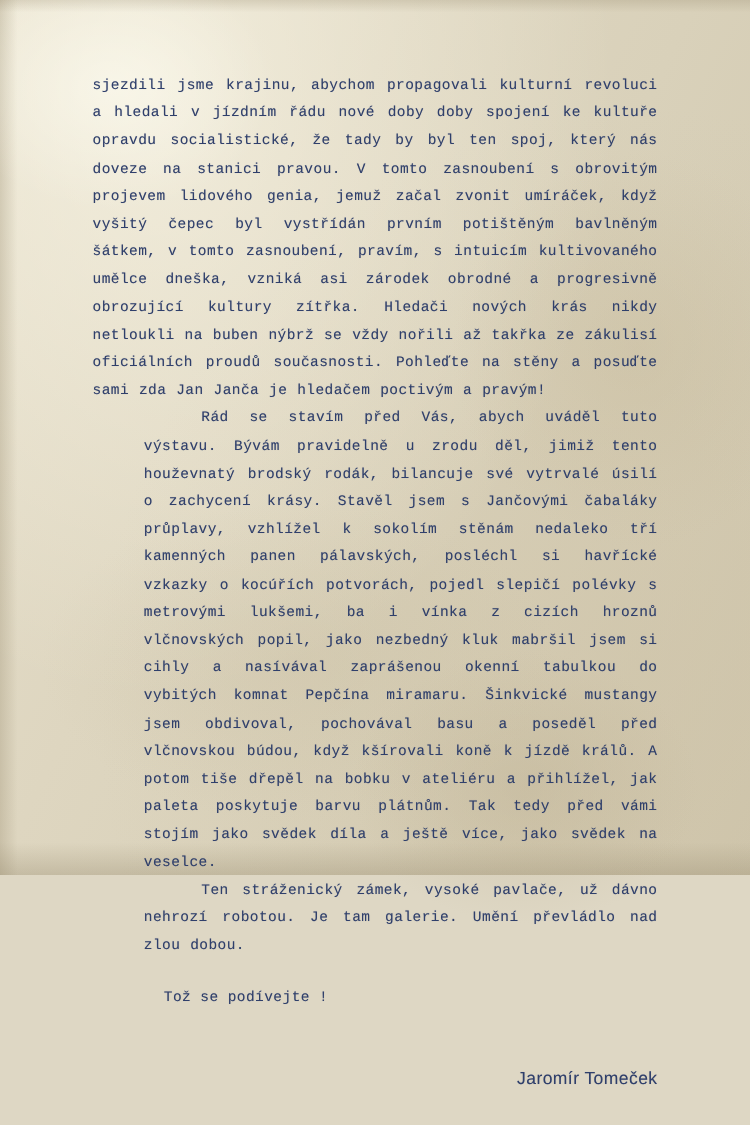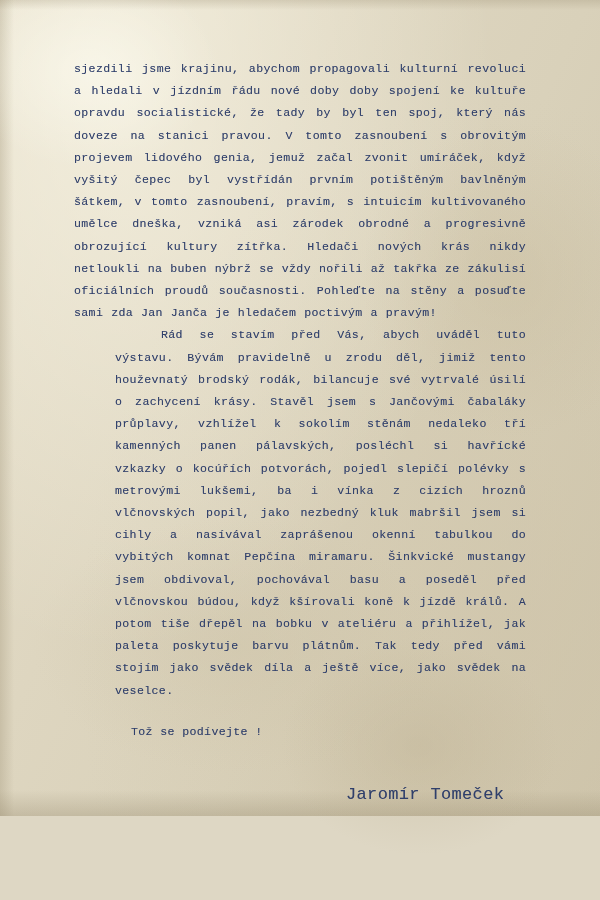--- a/index.html
+++ b/index.html
@@ -10,21 +10,21 @@
     width: 600px;
     height: 900px;
     overflow: hidden;
     background: #ded7c4;
     font-family: "Liberation Mono", monospace;
   }
 
   #page {
     position: relative;
     width: 600px;
-    height: 816px;
+    height: 700px;
     background:
       radial-gradient(ellipse at 20% 10%, rgba(255,252,238,0.55) 0%, rgba(255,252,238,0) 55%),
       radial-gradient(ellipse at 85% 80%, rgba(205,193,165,0.45) 0%, rgba(205,193,165,0) 60%),
       linear-gradient(115deg, #e6dfcb 0%, #ded6c0 35%, #d9d1ba 60%, #cfc6ad 100%);
     box-sizing: border-box;
   }
 
   
   .stain {
     position: absolute;
@@ -75,25 +75,26 @@
     text-shadow: 0 0 0.6px rgba(47,63,107,0.35);
   }
   .para + .para { margin-top: 0; }
   .indent { text-indent: 46px; margin-left: 41px; }
 
   .signature {
     margin: 0;
     padding-top: 30px;
     padding-left: 272px;
     color: #2f3f6b;
-    font-size: 17px;
+    font-size: 14px;
     line-height: 22.2px;
     letter-spacing: 0.35px;
-    font-family: Liberation Mono, monospace;
+    font-family: Liberation Sans, sans-serif;
     text-shadow: 0 0 0.6px rgba(47,63,107,0.35);
+    text-align: right;
   }
 
   .closing {
     margin: 11px;
     padding-top: 8px;
     text-indent: 46px;
     color: #2f3f6b;
     font-size: 11.6px;
     line-height: 22.2px;
     letter-spacing: 0.35px;
@@ -109,16 +110,17 @@
   <div class="edge-left"></div>
   <div class="edge-bottom"></div>
   <div class="stain s1"></div>
   <div class="stain s2"></div>
   <div class="stain s3"></div>
   <div class="stain s4"></div>
 
   <div id="typescript">
     <p class="para">sjezdili jsme krajinu, abychom propagovali kulturní revoluci a hledali v jízdním řádu nové doby doby spojení ke kultuře opravdu socialistické, že tady by byl ten spoj, který nás doveze na stanici pravou. V tomto zasnoubení s obrovitým projevem lidového genia, jemuž začal zvonit umíráček, když vyšitý čepec byl vystřídán prvním potištěným bavlněným šátkem, v tomto zasnoubení, pravím, s intuicím kultivovaného umělce dneška, vzniká asi zárodek obrodné a progresivně obrozující kultury zítřka. Hledači nových krás nikdy netloukli na buben nýbrž se vždy nořili až takřka ze zákulisí oficiálních proudů současnosti. Pohleďte na stěny a posuďte sami zda Jan Janča je hledačem poctivým a pravým!</p>
     <p class="para indent">Rád se stavím před Vás, abych uváděl tuto výstavu. Bývám pravidelně u zrodu děl, jimiž tento houževnatý brodský rodák, bilancuje své vytrvalé úsilí o zachycení krásy. Stavěl jsem s Jančovými čabaláky průplavy, vzhlížel k sokolím stěnám nedaleko tří kamenných panen pálavských, posléchl si havřícké vzkazky o kocúřích potvorách, pojedl slepičí polévky s metrovými lukšemi, ba i vínka z cizích hroznů vlčnovských popil, jako nezbedný kluk mabršil jsem si cihly a nasívával zaprášenou okenní tabulkou do vybitých komnat Pepčína miramaru. Šinkvické mustangy jsem obdivoval, pochovával basu a poseděl před vlčnovskou búdou, když kšírovali koně k jízdě králů. A potom tiše dřepěl na bobku v ateliéru a přihlížel, jak paleta poskytuje barvu plátnům. Tak tedy před vámi stojím jako svědek díla a ještě více, jako svědek na veselce.</p>
+    <p class="para indent">Ten stráženický zámek, vysoké pavlače, už dávno nehrozí robotou. Je tam galerie. Umění převládlo nad zlou dobou.</p>
     <p class="closing">Tož se podívejte !</p>
     <p class="signature">Jaromír Tomeček</p>
   </div>
 </div>
 
 </body></html>

